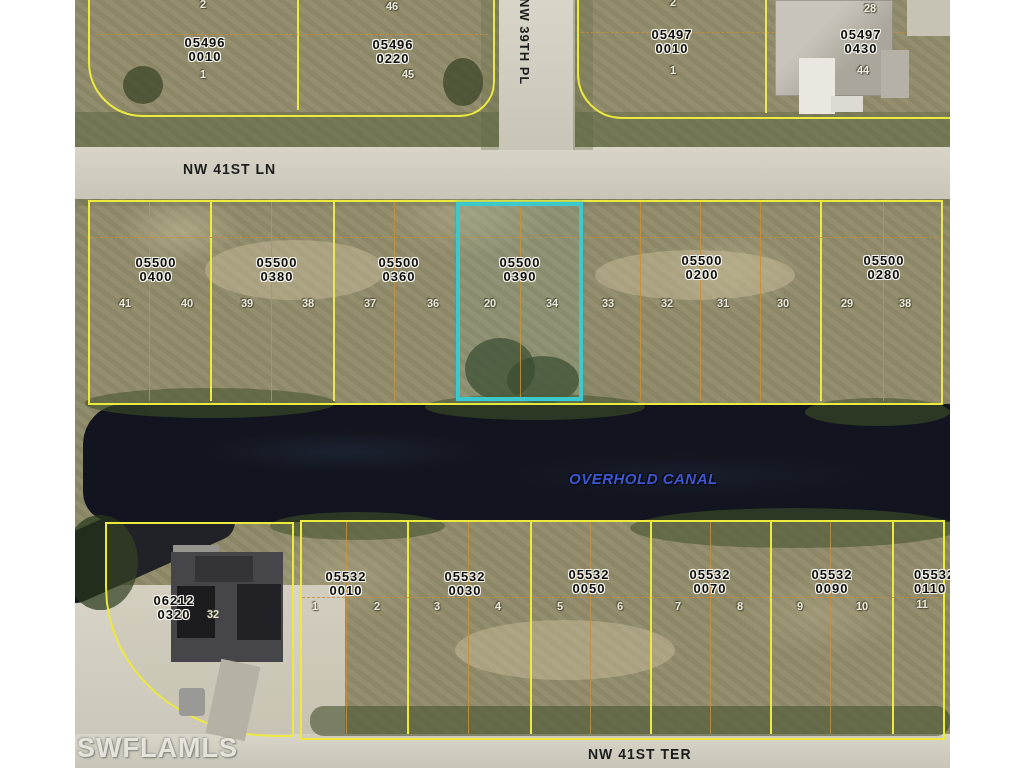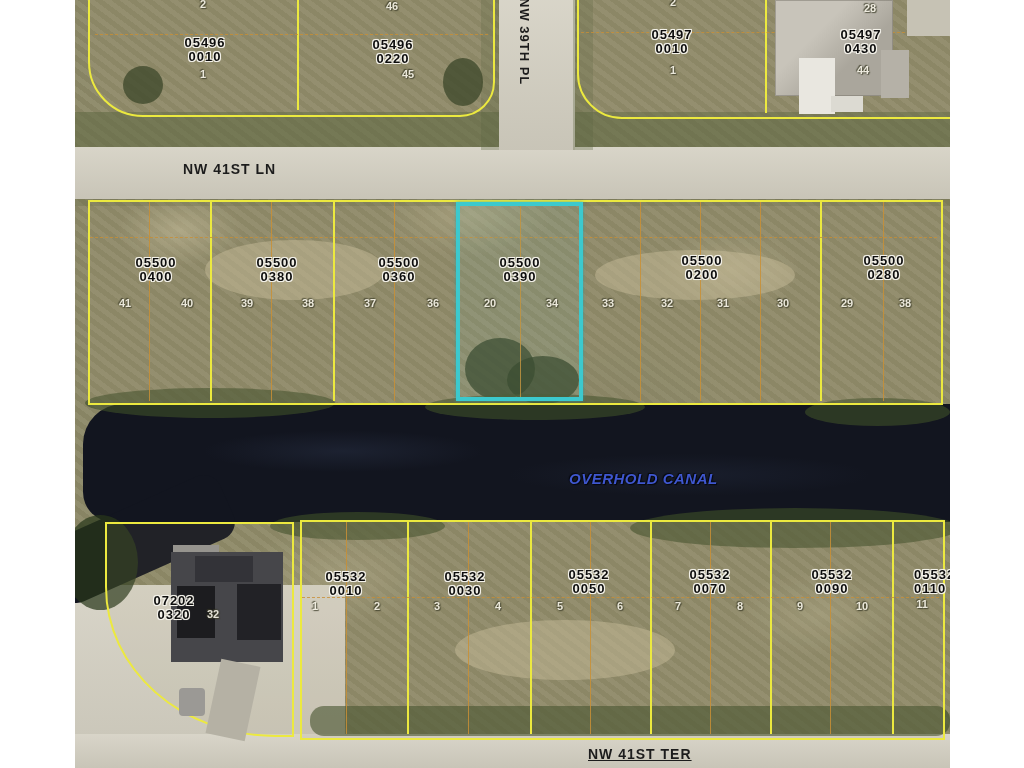--- a/index.html
+++ b/index.html
@@ -164,21 +164,21 @@
   <div class="abs plabel" style="left:587px;top:254px;">
         <div>05500</div>
         <div>0200</div>
       </div>
   <div class="abs plabel" style="left:769px;top:254px;">
         <div>05500</div>
         <div>0280</div>
       </div>
 
   <div class="abs plabel" style="left:59px;top:594px;">
-        <div>07202</div>
+        <div>06212</div>
         <div>0320</div>
       </div>
   <div class="abs plabel" style="left:231px;top:570px;">
         <div>05532</div>
         <div>0010</div>
       </div>
   <div class="abs plabel" style="left:350px;top:570px;">
         <div>05532</div>
         <div>0030</div>
       </div>
@@ -231,19 +231,20 @@
   <div class="abs lot" style="left:470px;top:600px;">5</div>
   <div class="abs lot" style="left:530px;top:600px;">6</div>
   <div class="abs lot" style="left:588px;top:600px;">7</div>
   <div class="abs lot" style="left:650px;top:600px;">8</div>
   <div class="abs lot" style="left:710px;top:600px;">9</div>
   <div class="abs lot" style="left:772px;top:600px;">10</div>
   <div class="abs lot" style="left:832px;top:598px;">11</div>
 
   <div class="abs street" style="left:108px;top:161px;">NW 41ST LN</div>
   <div class="abs street" style="left:442px;top:-2px;height:110px;writing-mode:vertical-rl;font-size:13px;">NW 39TH PL</div>
-  <div class="abs street" style="left:513px;top:746px;text-decoration:underline;">NW 41ST TER</div>
+  <div class="abs street" style="left:513px;top:746px;">NW 41ST TER</div>
 
   <div class="abs canal-label" style="left:494px;top:470px;">OVERHOLD CANAL</div>
 
+  <div class="abs watermark" style="left:2px;top:733px;">SWFLAMLS</div>
 
  </div>
 </div>
 
 </body></html>

